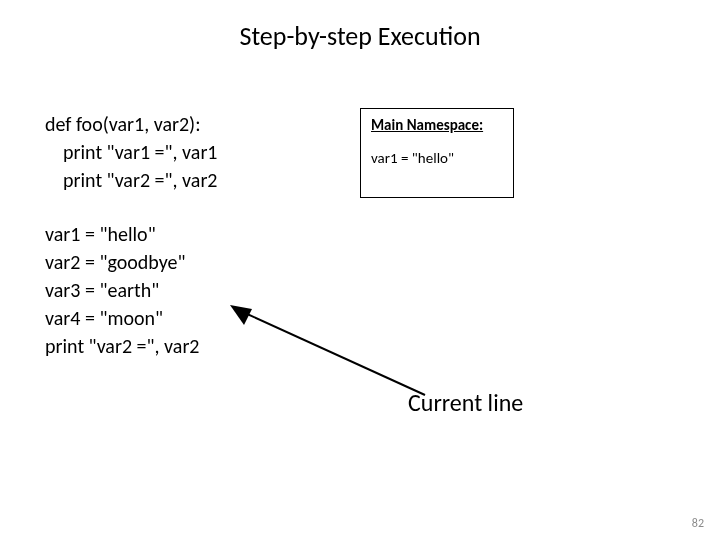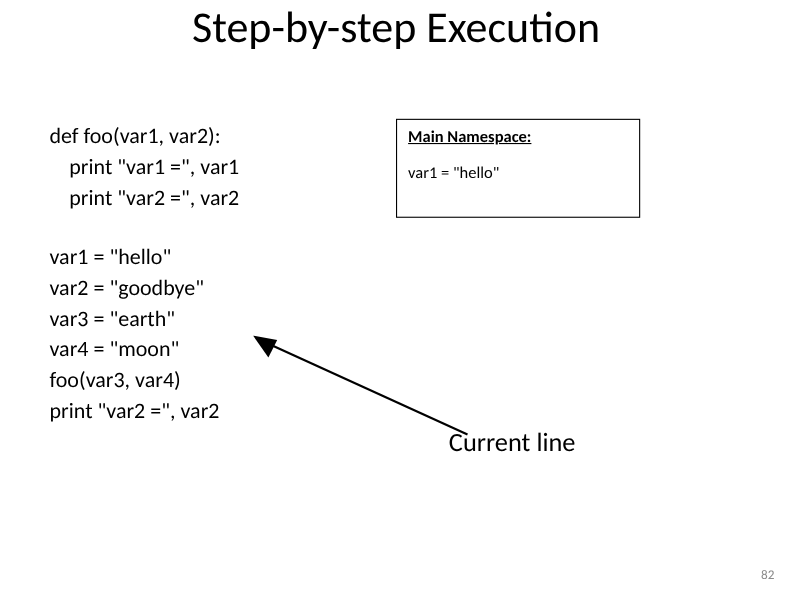--- a/index.html
+++ b/index.html
@@ -7,42 +7,43 @@
     width: 720px;
     height: 540px;
     background: #ffffff;
     font-family: Calibri, Arial, sans-serif;
     color: #000000;
     position: relative;
     overflow: hidden;
   }
   .title {
     text-align: center;
-    font-size: 40px;
+    font-size: 26px;
     font-weight: 400;
+    margin-top: 20px;
     letter-spacing: 0px;
   }
   .content {
     position: absolute;
     top: 110px;
     left: 45px;
     right: 45px;
   }
   .code-block {
     font-size: 20px;
     line-height: 1.4;
   }
   .code-line { white-space: pre; }
   .indent { padding-left: 18px; }
   .gap { height: 26px; }
   .namespace-box {
     position: absolute;
     top: 108px;
     left: 360px;
-    width: 222px;
+    width: 154px;
     height: 90px;
     border: 1.5px solid #000;
     padding: 6px 10px;
     font-size: 15px;
     line-height: 1.4;
   }
   .ns-title {
     font-weight: bold;
     text-decoration: underline;
     margin-bottom: 12px;
@@ -78,21 +79,20 @@
 <div class="content">
   <div class="code-block">
     <div class="code-line">def foo(var1, var2):</div>
     <div class="code-line indent">print "var1 =", var1</div>
     <div class="code-line indent">print "var2 =", var2</div>
     <div class="gap"></div>
     <div class="code-line">var1 = "hello"</div>
     <div class="code-line">var2 = "goodbye"</div>
     <div class="code-line">var3 = "earth"</div>
     <div class="code-line">var4 = "moon"</div>
-    <div class="code-line">foo(var3, var4)</div>
     <div class="code-line">print "var2 =", var2</div>
   </div>
 </div>
 
 <div class="namespace-box">
   <div class="ns-title">Main Namespace:</div>
   <div class="ns-entry">var1 = "hello"</div>
 </div>
 
 <svg class="arrow" viewBox="0 0 200 95">

